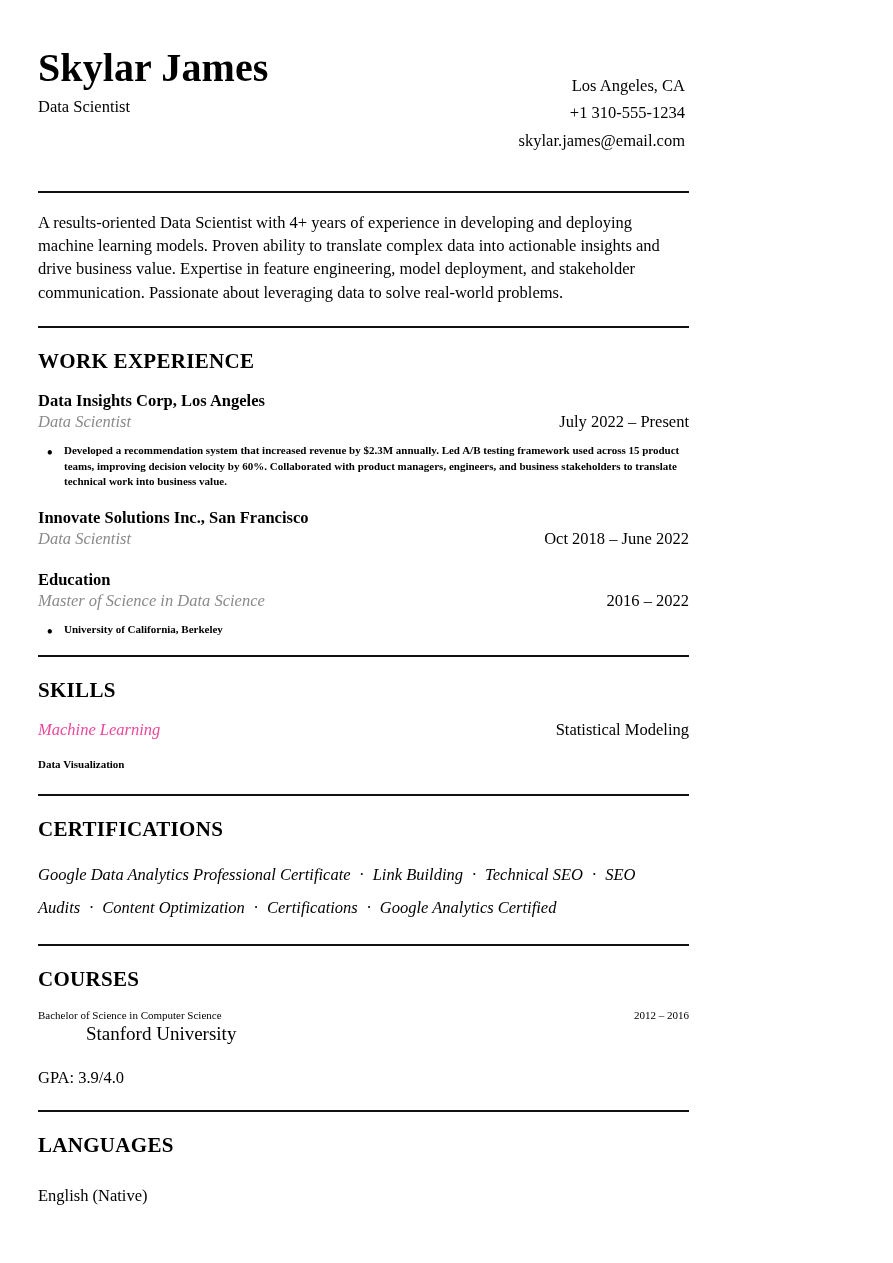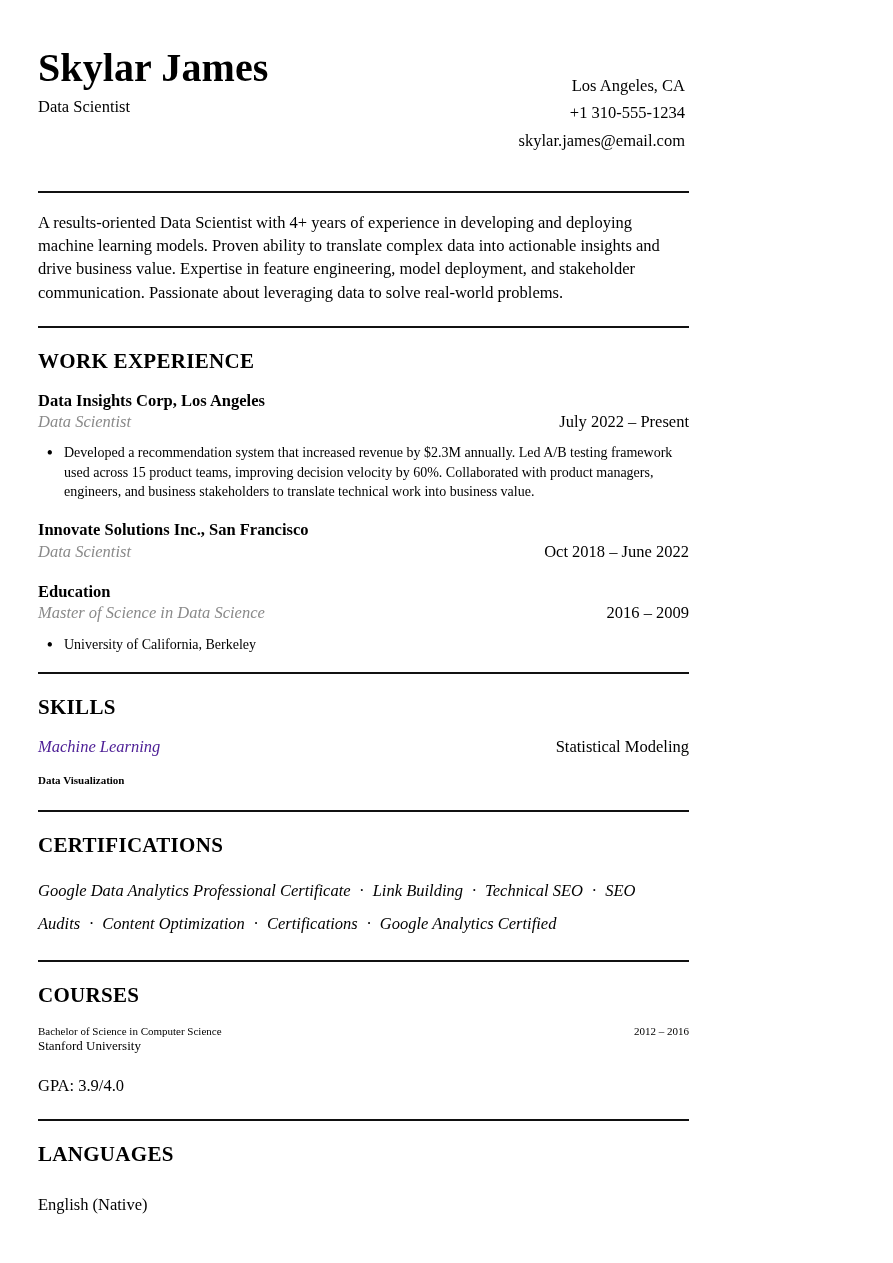--- a/index.html
+++ b/index.html
@@ -105,22 +105,22 @@
     padding-left: 18px;
   }
   .bullets {
     list-style: none;
     margin: 10px 0 0 0;
     padding: 0;
   }
   .bullets li {
     position: relative;
     padding-left: 26px;
-    font-size: 14px;
-    font-weight: normal;
+    font-size: 11px;
+    font-weight: bold;
     line-height: 1.38;
     margin-bottom: 2px;
   }
   .bullets li::before {
     content: "\2022";
     position: absolute;
     left: 9px;
     top: -1px;
     font-size: 16px;
     font-weight: bold;
@@ -129,21 +129,21 @@
   
   .skills-row {
     display: flex;
     align-items: baseline;
     justify-content: space-between;
     line-height: 1.35;
   }
   .skill-left {
     font-size: 16.5px;
     font-style: italic;
-    color: #4c1d95;
+    color: #ec4899;
   }
   .skill-right {
     font-size: 16.5px;
   }
   .skill-bold {
     font-size: 11px;
     font-weight: bold;
     margin-top: 15px;
     line-height: 1.35;
   }
@@ -161,22 +161,23 @@
 
   
   .course-line {
     display: flex;
     align-items: baseline;
     justify-content: space-between;
     font-size: 11px;
     line-height: 1.30;
   }
   .course-sub {
-    font-size: 13px;
-    line-height: 1.30;
+    font-size: 19px;
+    line-height: 1.30;
+    margin-left: 48px;
   }
   .course-gpa {
     font-size: 16.5px;
     margin-top: 20px;
     line-height: 1.30;
   }
 
   
   .lang-item {
     font-size: 16.5px;
@@ -226,21 +227,21 @@
       <div class="entry-line">
         <span class="entry-title">Data Scientist</span>
         <span class="entry-date">Oct 2018 – June 2022</span>
       </div>
     </div>
 
     <div class="entry">
       <div class="entry-org">Education</div>
       <div class="entry-line">
         <span class="entry-title">Master of Science in Data Science</span>
-        <span class="entry-date">2016 – 2009</span>
+        <span class="entry-date">2016 – 2022</span>
       </div>
       <ul class="bullets">
         <li>University of California, Berkeley</li>
       </ul>
     </div>
   </div>
 
   <hr class="rule">
 
   <div class="section">

